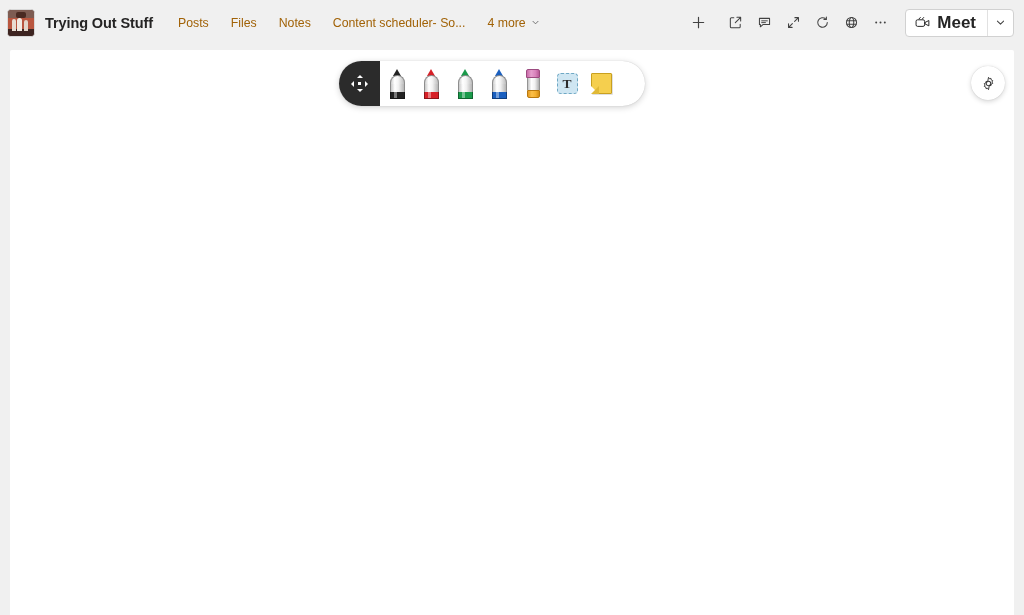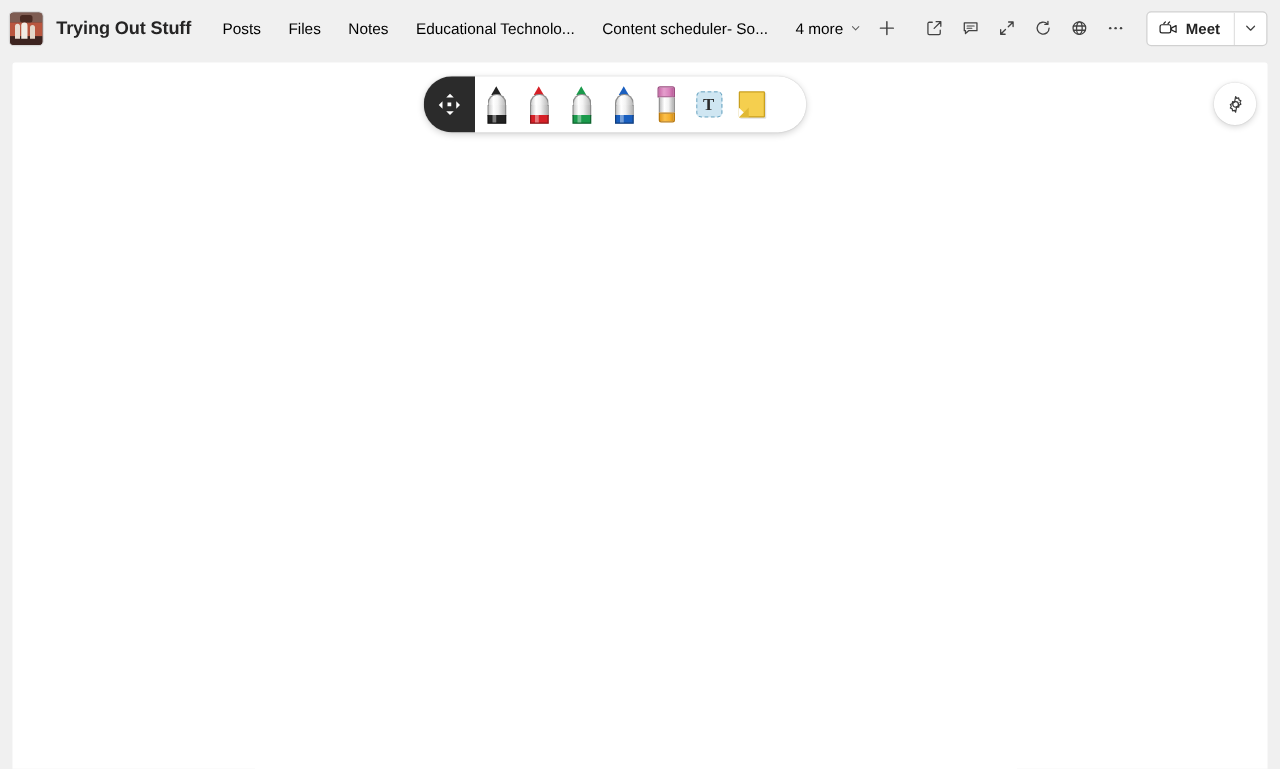--- a/index.html
+++ b/index.html
@@ -64,21 +64,21 @@
     gap: 0px;
   }
 
   .tab {
     position: relative;
     height: 45px;
     display: flex;
     align-items: center;
     padding: 0 11px;
     font-size: 12.3px;
-    color: #000000;
+    color: #a16207;
     white-space: nowrap;
     cursor: pointer;
     user-select: none;
   }
   .tab.active {
     color: #252424;
     font-weight: bold;
   }
   .tab.active::after {
     content: "";
@@ -132,21 +132,21 @@
     overflow: hidden;
   }
   .meet-main {
     display: flex;
     align-items: center;
     gap: 6px;
     padding: 0 11px 0 9px;
     cursor: pointer;
     color: #242424;
   }
-  .meet-label { font-size: 12px; font-weight: bold; }
+  .meet-label { font-size: 17px; font-weight: bold; }
   .meet-chev {
     width: 26px;
     display: flex; align-items: center; justify-content: center;
     border-left: 1px solid #e1e1e1;
     cursor: pointer;
     color: #424242;
   }
 
   
   .canvas-wrap {
@@ -342,23 +342,20 @@
       <div class="tab">
         <span>Posts</span>
       </div>
       <div class="tab">
         <span>Files</span>
       </div>
       <div class="tab">
         <span>Notes</span>
       </div>
       <div class="tab">
-        <span>Educational Technolo...</span>
-      </div>
-      <div class="tab">
         <span>Content scheduler- So...</span>
       </div>
       <div class="tab">
         <span>4 more</span>
         <span class="chev"><svg width="9" height="9" viewBox="0 0 12 12" fill="none">
             <path d="M2.6 4.4L6 7.8l3.4-3.4" stroke="currentColor" stroke-width="1.15" stroke-linecap="round" stroke-linejoin="round"></path>
           </svg></span>
       </div>
     </div>
 

